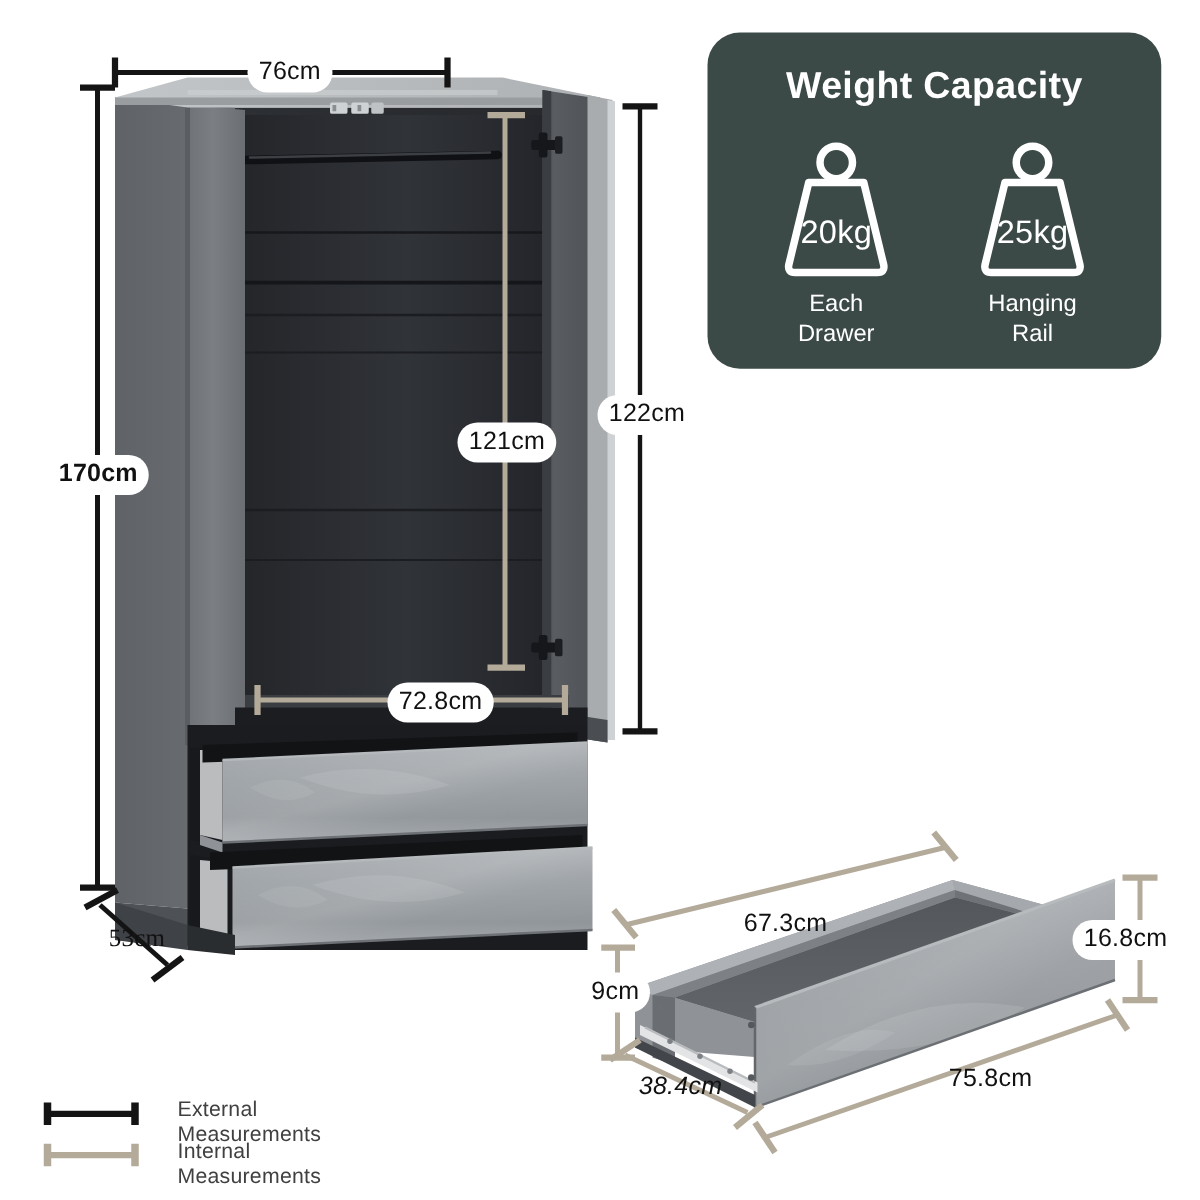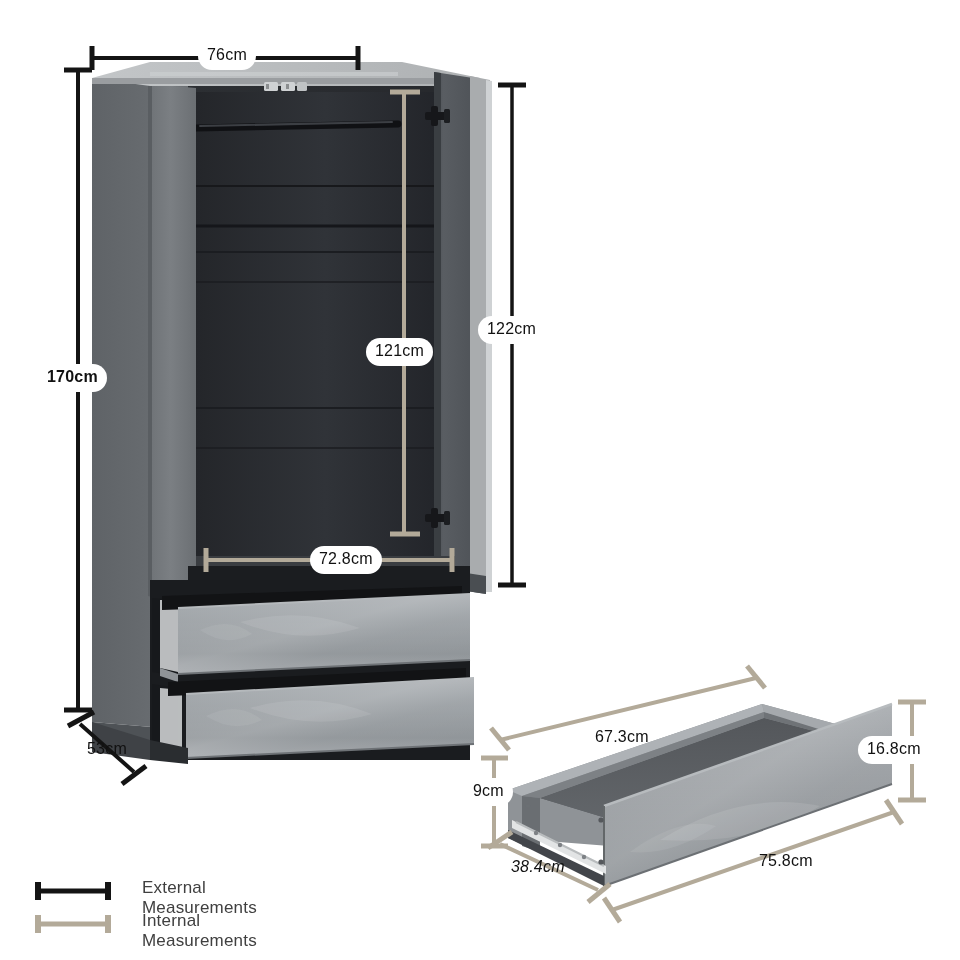--- a/index.html
+++ b/index.html
@@ -7,21 +7,21 @@
   #stage{position:relative;width:960px;height:960px;background:#ffffff;}
 
   svg.layer{position:absolute;left:0;top:0;width:960px;height:960px;}
 
   
   .dimlabel{
     position:absolute;
     background:#ffffff;
     border-radius:999px;
     color:#111111;
-    font-size:16px;
+    font-size:20px;
     line-height:1;
     padding:5px 9px 7px 9px;
     white-space:nowrap;
     letter-spacing:.2px;
     font-family:"Liberation Sans",sans-serif;
   }
 
   
   #weightPanel{
     position:absolute;
@@ -325,31 +325,58 @@
       <g stroke="#b3aa99">
         <line x1="612" y1="910" x2="894" y2="812" stroke-width="4"></line>
         <line x1="604" y1="898" x2="620" y2="922" stroke-width="5"></line>
         <line x1="886" y1="800" x2="902" y2="824" stroke-width="5"></line>
       </g>
     </g>
   </svg>
 
   <div class="dimlabel" style="left:198px;top:42px;">76cm</div>
   <div class="dimlabel" style="left:38px;top:364px;font-weight:bold;">170cm</div>
-  <div class="dimlabel" style="left:78px;top:736px;background:transparent;">53cm</div>
+  <div class="dimlabel" style="left:78px;top:736px;background:transparent;font-family:Liberation Serif, serif;">53cm</div>
   <div class="dimlabel" style="left:478px;top:316px;">122cm</div>
   <div class="dimlabel" style="left:366px;top:303px;margin-top:35px;">121cm</div>
   <div class="dimlabel" style="left:310px;top:546px;">72.8cm</div>
 
   <div class="dimlabel" style="left:586px;top:688px;background:transparent;margin-top:36px;">67.3cm</div>
   <div class="dimlabel" style="left:858px;top:736px;">16.8cm</div>
   <div class="dimlabel" style="left:464px;top:778px;">9cm</div>
   <div class="dimlabel" style="left:502px;top:854px;background:transparent;font-style:italic;">38.4cm</div>
   <div class="dimlabel" style="left:750px;top:848px;background:transparent;">75.8cm</div>
 
+  <div id="weightPanel">
+    <div id="wcTitle">Weight Capacity</div>
+
+    <div class="wcCol a">
+      <div class="wcWeightWrap">
+        <svg width="150" height="118" viewBox="0 0 150 118">
+          <circle cx="75" cy="22" r="13" fill="none" stroke="#ffffff" stroke-width="6"></circle>
+          <path d="M53,38 L97,38 L113,104 Q114,110 108,110 L42,110 Q36,110 37,104 Z" fill="none" stroke="#ffffff" stroke-width="6" stroke-linejoin="round"></path>
+        </svg>
+        <div class="wcKg">20kg</div>
+      </div>
+      <div class="wcCaption">Each
+Drawer</div>
+    </div>
+
+    <div class="wcCol b">
+      <div class="wcWeightWrap">
+        <svg width="150" height="118" viewBox="0 0 150 118">
+          <circle cx="75" cy="22" r="13" fill="none" stroke="#ffffff" stroke-width="6"></circle>
+          <path d="M53,38 L97,38 L113,104 Q114,110 108,110 L42,110 Q36,110 37,104 Z" fill="none" stroke="#ffffff" stroke-width="6" stroke-linejoin="round"></path>
+        </svg>
+        <div class="wcKg">25kg</div>
+      </div>
+      <div class="wcCaption">Hanging
+Rail</div>
+    </div>
+  </div>
 
   <div id="legend">
     <div class="legRow">
       <svg width="100" height="30" viewBox="0 0 100 30">
         <line x1="8" y1="15" x2="78" y2="15" stroke="#141414" stroke-width="5"></line>
         <line x1="8" y1="6" x2="8" y2="24" stroke="#141414" stroke-width="6"></line>
         <line x1="78" y1="6" x2="78" y2="24" stroke="#141414" stroke-width="6"></line>
       </svg>
       <span class="legText">External Measurements</span>
     </div>

